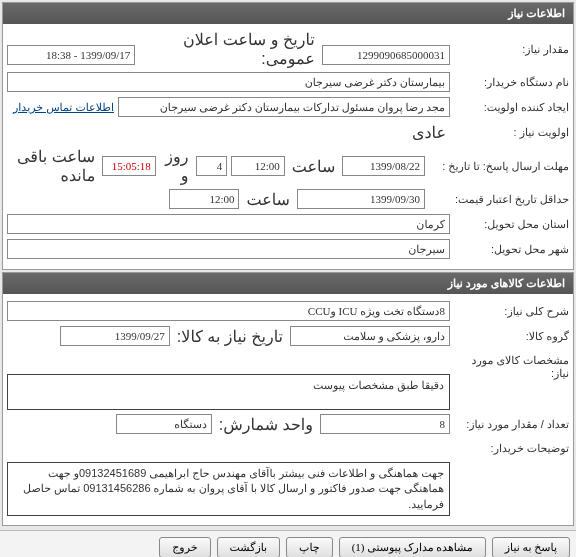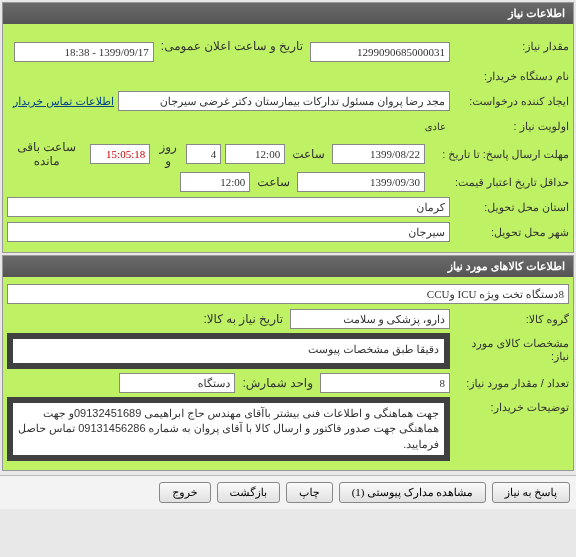--- a/index.html
+++ b/index.html
@@ -4,21 +4,21 @@
 <style>
 * { box-sizing: border-box; margin: 0; padding: 0; }
 body {
   font-family: Tahoma, Arial, sans-serif;
   font-size: 11px;
   background: #e8e8e8;
   direction: rtl;
   width: 576px;
   color: #333;
 }
-.panel { background: #bef264; border: 1px solid #999; margin: 2px; }
+.panel { background: #ffffff; border: 1px solid #999; margin: 2px; }
 .panel-header {
   background: linear-gradient(#6a6a6a, #555);
   color: #fff;
   padding: 4px 8px;
   font-size: 11px;
   font-weight: bold;
 }
 .panel-body { padding: 6px 4px; }
 .row { display: flex; align-items: center; margin-bottom: 3px; min-height: 22px; gap: 4px; }
 .label {
@@ -36,31 +36,32 @@
   font-size: 11px;
   height: 20px;
   display: flex;
   align-items: center;
   font-family: Tahoma;
 }
 .field.wide { flex: 1; }
 .field.med { width: 140px; margin-top: 12px; }
 .field.short { width: 70px; }
 .field.tiny { width: 40px; }
-.inline-label { font-size: 12px; color: #333; padding: 0 3px; text-align: center; }
+.inline-label { font-size: 16px; color: #333; padding: 0 3px; }
 .link { color: #004488; text-decoration: underline; cursor: pointer; font-size: 11px; margin-right: auto; padding-left: 6px; }
-.static-val { font-size: 10px; padding: 2px 4px; }
+.static-val { font-size: 16px; padding: 2px 4px; }
 .textarea {
-  border: 6px solid #404040;
+  border: 1px solid #404040;
   background: #fff;
   padding: 3px 5px;
   font-size: 11px;
   min-height: 42px;
   flex: 1;
   line-height: 1.4;
+  margin-top: 24px;
 }
 .button-bar {
   display: flex;
   gap: 6px;
   justify-content: flex-start;
   padding: 6px;
   background: #f3f3f3;
   border-top: 1px solid #bbb;
   margin-top: 4px;
 }
@@ -86,24 +87,25 @@
 
     <div class="row">
       <span class="label">مقدار نیاز:</span>
       <span class="field med">1299090685000031</span>
       <span class="inline-label">تاریخ و ساعت اعلان عمومی:</span>
       <span class="field med">1399/09/17 - 18:38</span>
     </div>
 
     <div class="row">
       <span class="label">نام دستگاه خریدار:</span>
+      <span class="field wide">بیمارستان دکتر غرضی سیرجان</span>
     </div>
 
     <div class="row">
-      <span class="label">ایجاد کننده درخواست:</span>
+      <span class="label">ایجاد کننده اولویت:</span>
       <span class="field wide">مجد رضا پروان مسئول تدارکات بیمارستان دکتر غرضی سیرجان</span>
       <span class="link">اطلاعات تماس خریدار</span>
     </div>
 
     <div class="row">
       <span class="label">اولویت نیاز :</span>
       <span class="static-val">عادی</span>
     </div>
 
     <div class="row">
@@ -135,39 +137,41 @@
     </div>
 
   </div>
 </div>
 
 <div class="panel">
   <div class="panel-header">اطلاعات کالاهای مورد نیاز</div>
   <div class="panel-body">
 
     <div class="row">
+      <span class="label">شرح کلی نیاز:</span>
       <span class="field wide">8دستگاه تخت ویژه ICU وCCU</span>
     </div>
 
     <div class="row">
       <span class="label">گروه کالا:</span>
       <span class="field" style="width:160px">دارو، پزشکی و سلامت</span>
       <span class="inline-label">تاریخ نیاز به کالا:</span>
+      <span class="field" style="width:110px">1399/09/27</span>
     </div>
 
     <div class="row" style="align-items:flex-start">
       <span class="label" style="padding-top:4px">مشخصات کالای مورد نیاز:</span>
       <div class="textarea" style="min-height:36px">دقیقا طبق مشخصات پیوست</div>
     </div>
 
     <div class="row">
       <span class="label">تعداد / مقدار مورد نیاز:</span>
       <span class="field" style="width:130px">8</span>
       <span class="inline-label">واحد شمارش:</span>
-      <span class="field" style="width:116px">دستگاه</span>
+      <span class="field" style="width:96px">دستگاه</span>
     </div>
 
     <div class="row" style="align-items:flex-start">
       <span class="label" style="padding-top:4px">توضیحات خریدار:</span>
       <div class="textarea">جهت هماهنگی و اطلاعات فنی بیشتر باآقای مهندس حاج ابراهیمی 09132451689و جهت هماهنگی جهت صدور فاکتور و ارسال کالا با آقای پروان به شماره 09131456286 تماس حاصل فرمایید.</div>
     </div>
 
   </div>
 </div>
 

